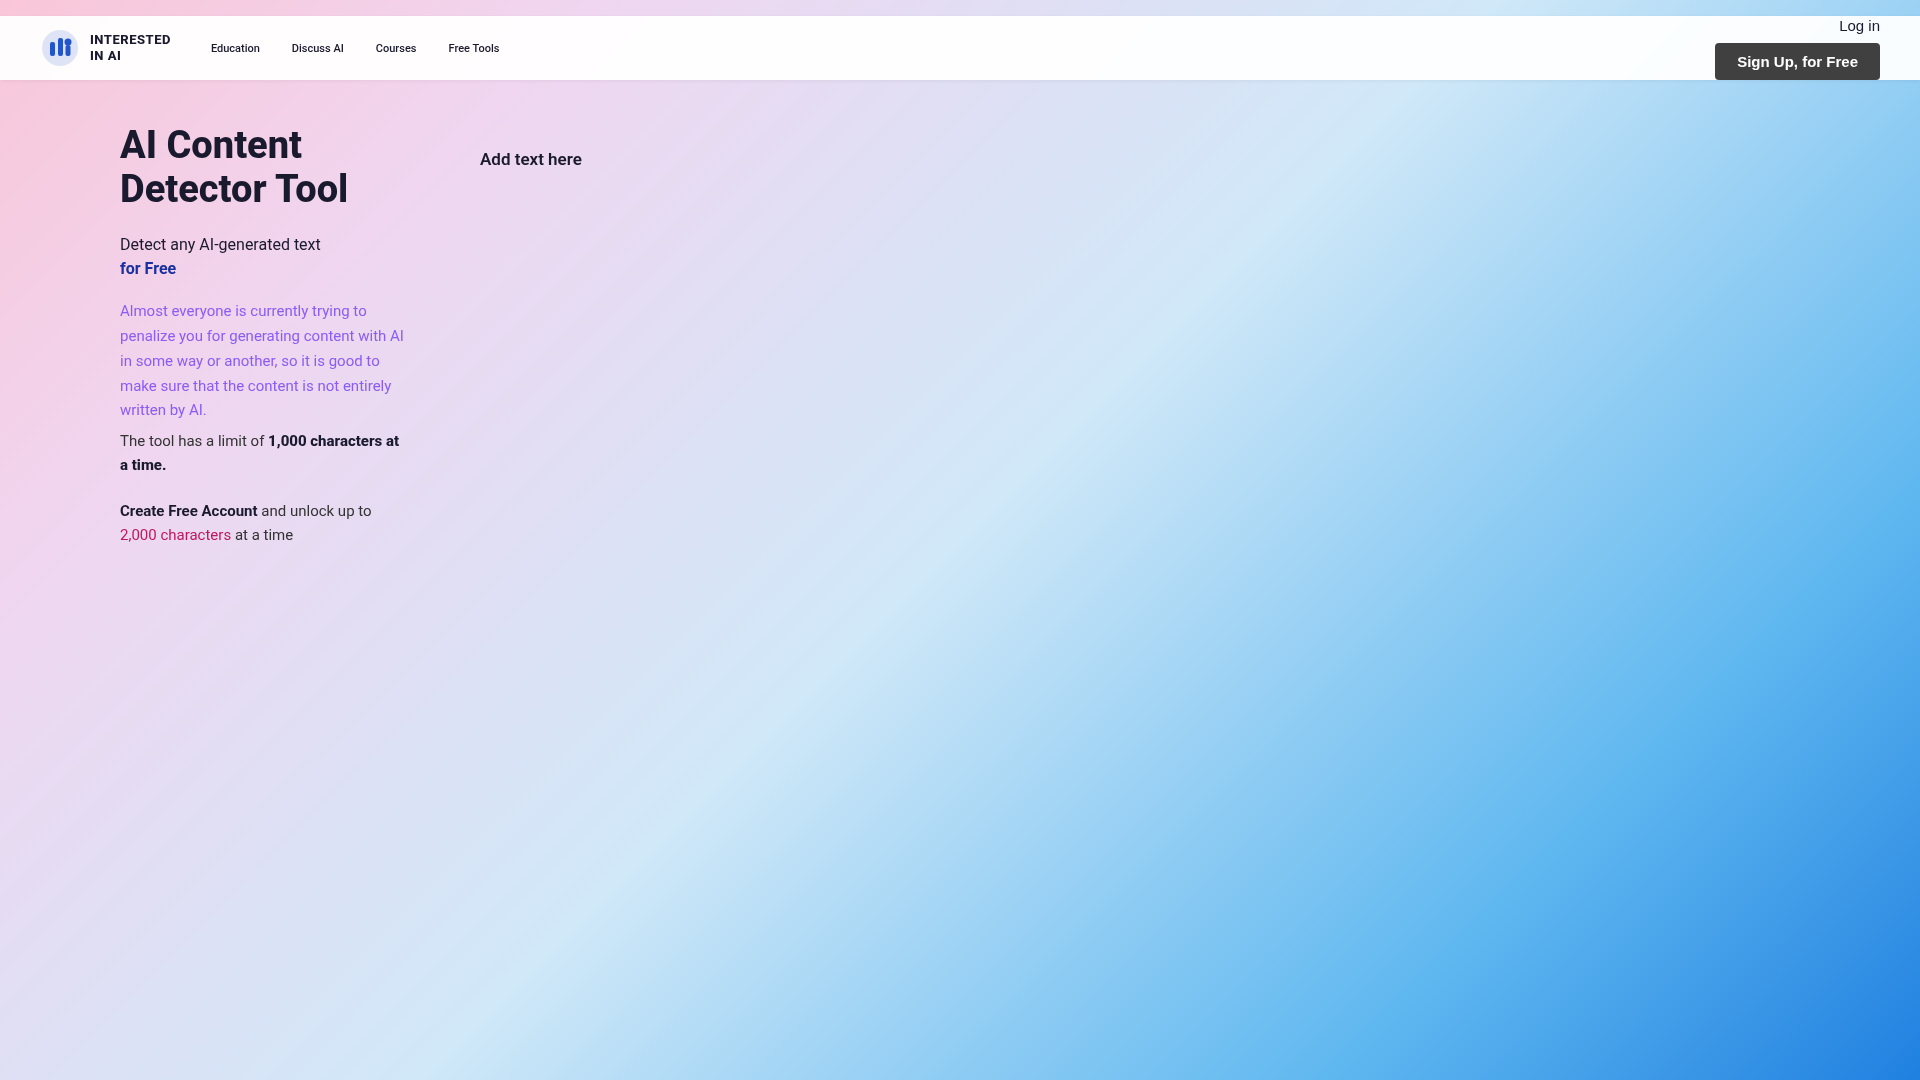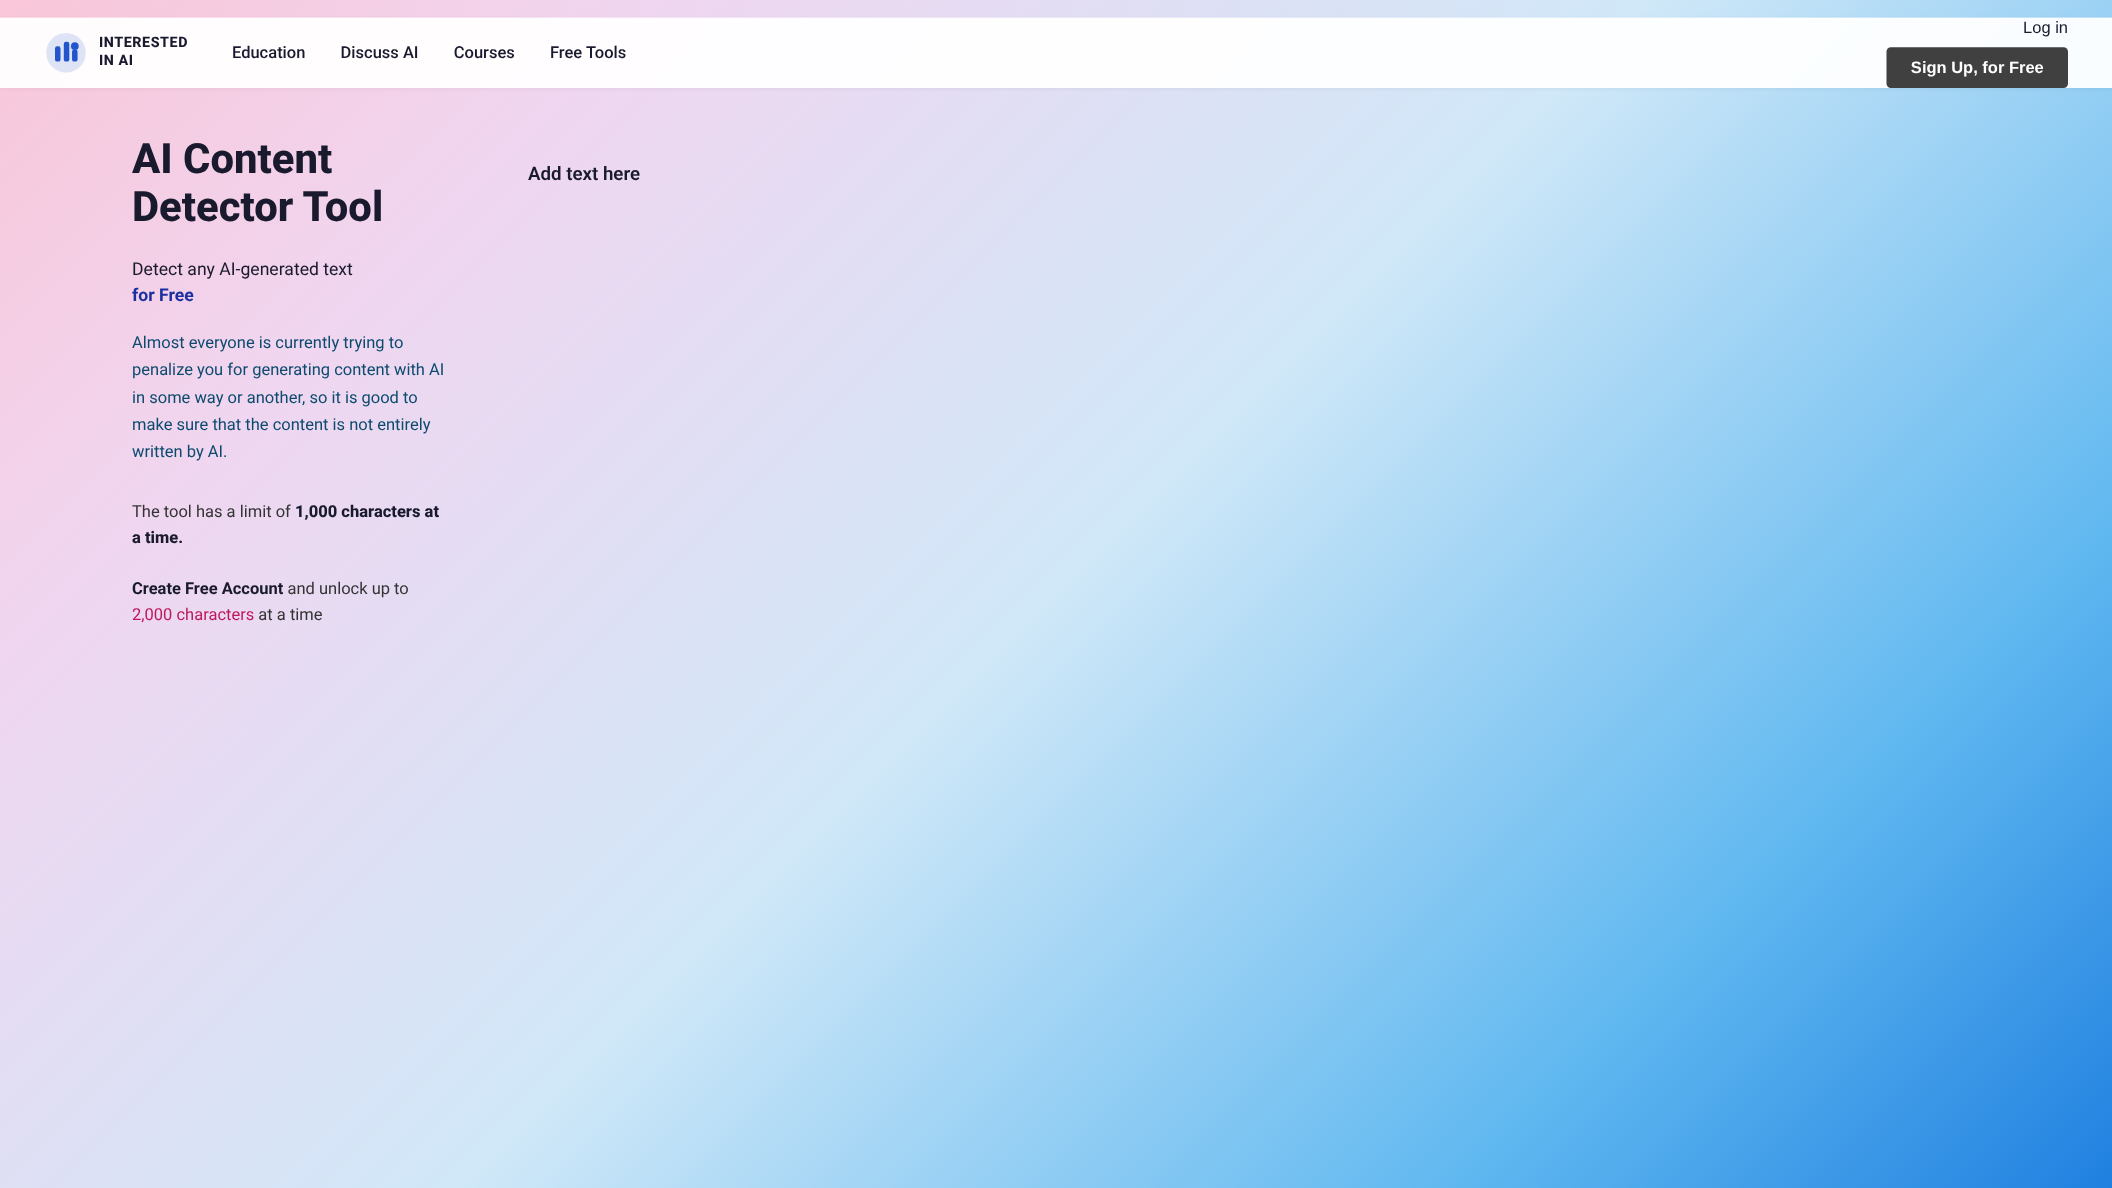--- a/index.html
+++ b/index.html
@@ -51,21 +51,21 @@
     }
 
     .nav-links {
       display: flex;
       align-items: center;
       gap: 32px;
       flex: 1;
     }
 
     .nav-link {
-      font-size: 15px;
+      font-size: 11px;
       color: #1a1a2e;
       text-decoration: none;
       font-weight: 500;
       cursor: pointer;
     }
 
     .nav-right {
       display: flex;
       align-items: flex-end;
       gap: 9px;
@@ -121,23 +121,23 @@
       line-height: 1.5;
     }
 
     .detect-text .bold-blue {
       color: #1a2fa0;
       font-weight: 700;
     }
 
     .description-text {
       font-size: 15px;
-      color: #0c4a6e;
+      color: #8b5cf6;
       line-height: 1.65;
-      margin-bottom: 30px;
+      margin-bottom: 6px;
     }
 
     .limit-text {
       font-size: 15px;
       color: #333;
       line-height: 1.6;
       margin-bottom: 22px;
     }
 
     .limit-text .bold {

